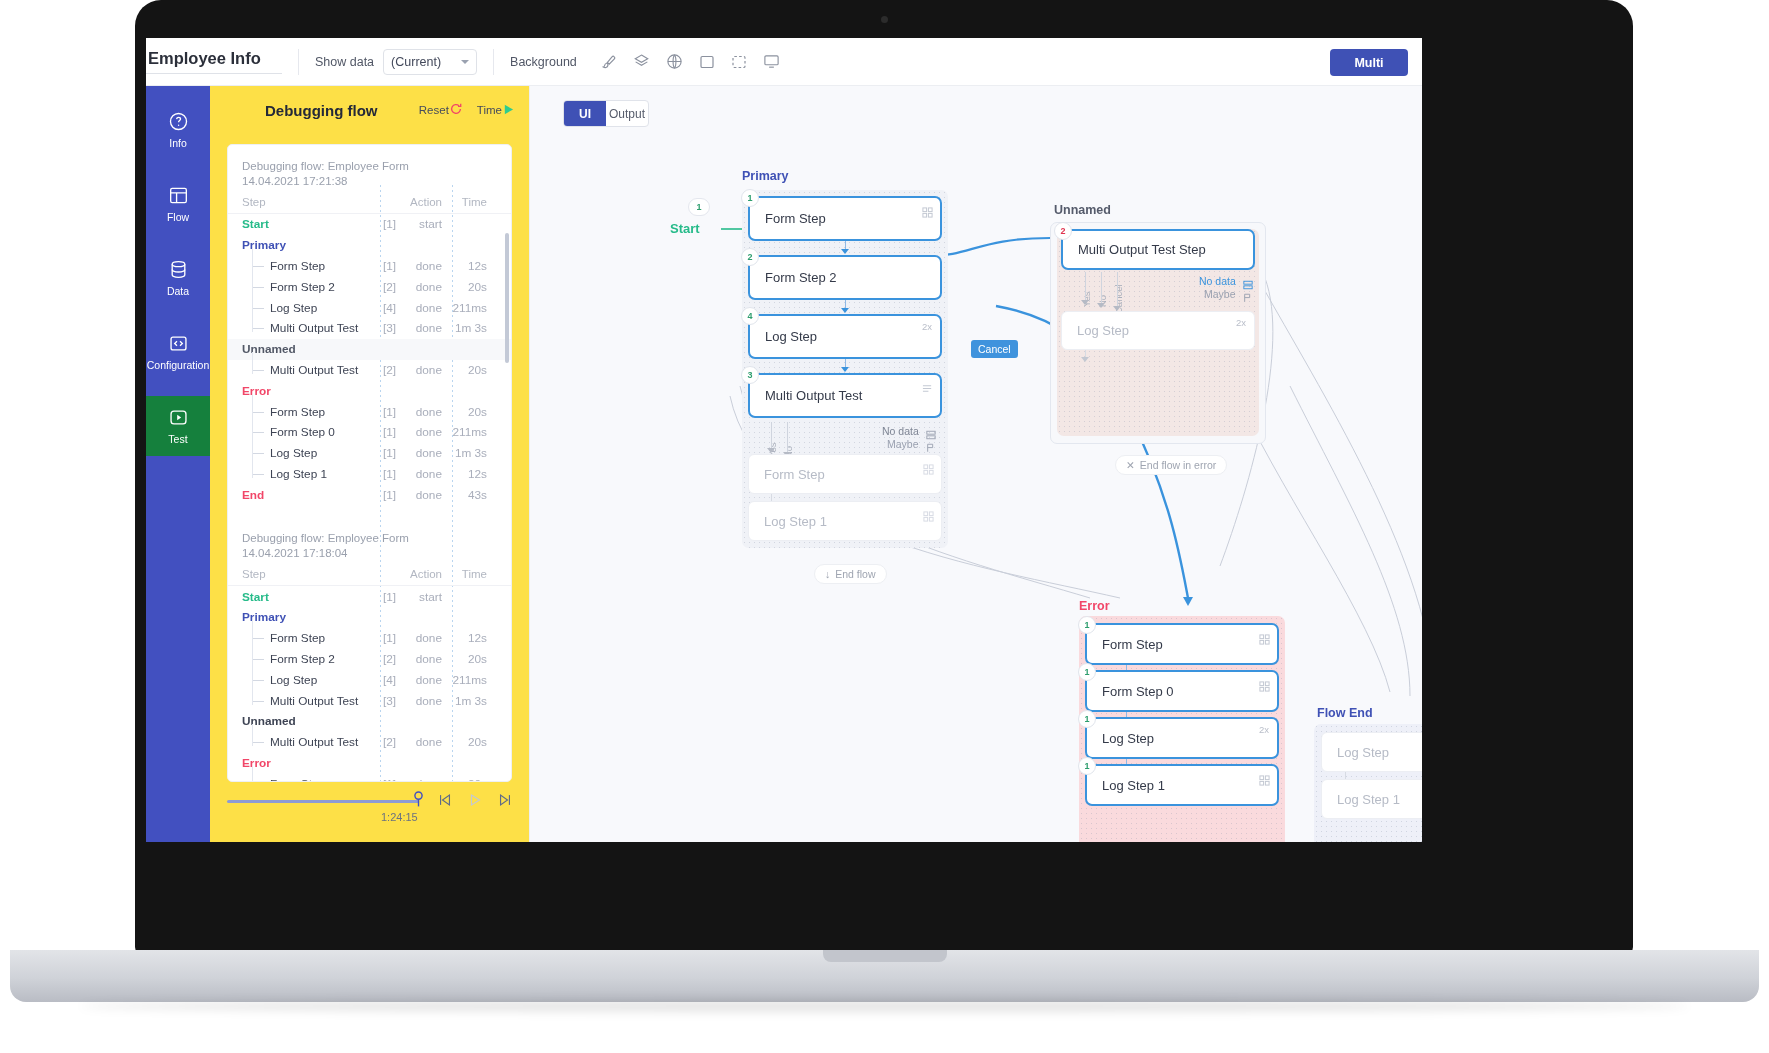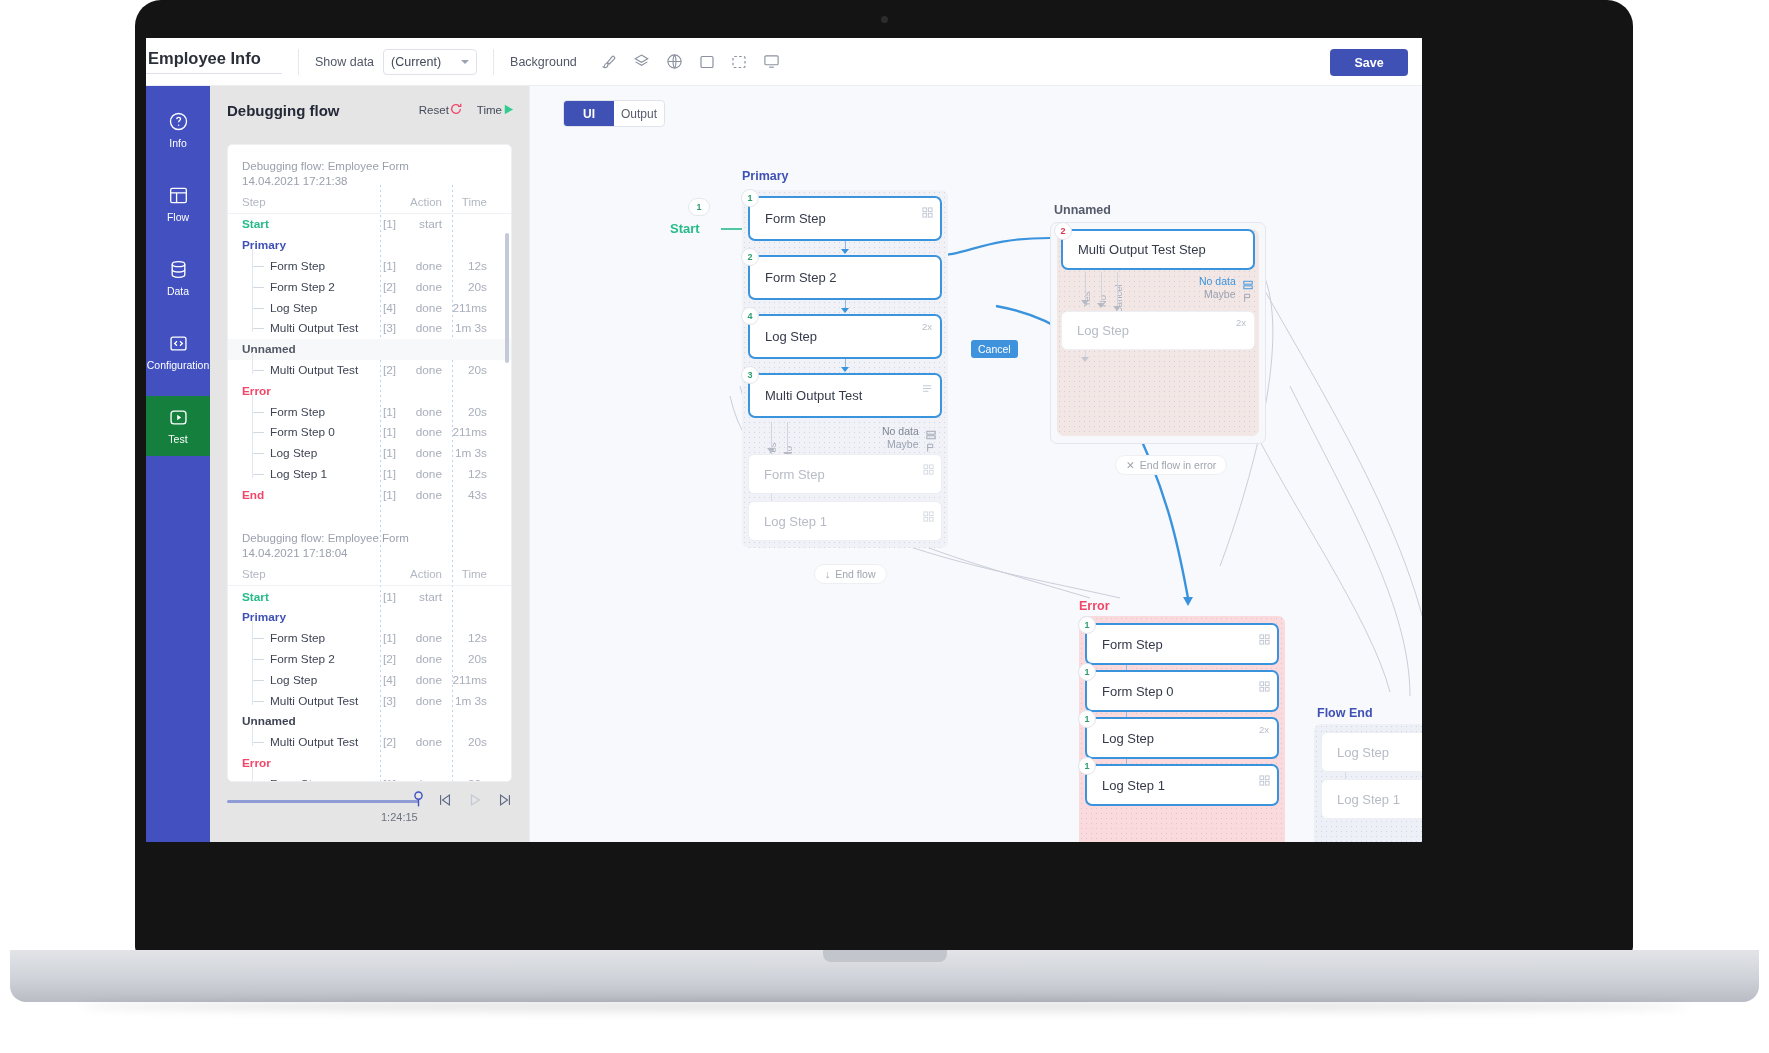--- a/index.html
+++ b/index.html
@@ -43,22 +43,22 @@
 
   
   .rail { position:absolute; left:0; top:48px; width:64px; height:756px; background:#4250c0; }
   .rail-item { height:60px; margin-top:14px; display:flex; flex-direction:column;
       align-items:center; justify-content:center; color:#fff; gap:5px; }
   .rail-item span { font-size:10.5px; white-space:nowrap; }
   .rail-item.active { background:#15803d; }
   .rail-item svg { display:block; }
 
   
-  .dpanel { position:absolute; left:64px; top:48px; width:320px; height:756px; background:#e5e5e5;
-      border-right:1px solid #eceef2; }
+  .dpanel { position:absolute; left:64px; top:48px; width:320px; height:756px; background:#fde047;
+      border-right:1px solid #eceef2;padding-left:38px; }
   .dhead { height:48px; display:flex; align-items:center; padding:0 14px 0 17px; }
   .dhead h2 { font-size:15px; font-weight:bold; color:#242938; flex:1; }
   .hbtn { font-size:11.5px; color:#454b5c; display:flex; align-items:center; margin-left:14px; }
 
   .dlist { position:absolute; left:17px; top:58px; width:285px; height:638px;
       border:1px solid #eef0f4; border-radius:5px; overflow:hidden; background:#fff; }
   .scroll-inner { position:absolute; left:0; top:0; width:285px; padding:14px 0 0 0; }
   .run-title { font-size:11.5px; color:#9aa0ad; line-height:15px; padding:0 14px 7px 14px; }
   .thead { display:flex; font-size:11.5px; color:#b2b7c2; border-bottom:1px solid #f0f1f5;
       padding:0 0 5px 0; }
@@ -89,21 +89,21 @@
   .timeline { position:absolute; left:17px; top:705px; width:285px; }
   .track { position:absolute; left:0; top:9px; width:192px; height:2.5px; background:#8e9bd4;
       border-radius:2px; }
   .thumb { position:absolute; left:186px; top:0px; width:11px; height:16px; }
   .tlabel { position:absolute; left:154px; top:20px; font-size:11px; color:#6b7280; }
   .tctrls { position:absolute; left:210px; top:1px; display:flex; gap:14px; align-items:center; }
 
   
   .canvas { position:absolute; left:384px; top:48px; width:892px; height:756px;
       background:#f8f9fc; overflow:hidden; }
-  .seg { position:absolute; left:33px; top:14px; width:102px; height:27px;
+  .seg { position:absolute; left:33px; top:14px; width:86px; height:27px;
       border:1px solid #e0e3ea; border-radius:4px; display:flex; overflow:hidden; background:#fff; }
   .seg div { flex:1; display:flex; align-items:center; justify-content:center; font-size:12px;
       color:#565c6b; }
   .seg div.on { background:#3f51b5; color:#fff; font-weight:bold; }
 
   .grp-label { position:absolute; font-size:12.5px; font-weight:bold; }
   .grp-box { position:absolute; border-radius:7px; }
   .grp-box.dots { background-image:radial-gradient(rgba(140,150,175,0.30) 0.8px, transparent 0.9px);
       background-size:5px 5px; }
 
@@ -183,21 +183,21 @@
               <rect x="2" y="2.5" width="12" height="11" rx="1.3"></rect>
             </svg>
           </span>
         <span>
             <svg width="17" height="17" viewBox="0 0 18 18" fill="none" stroke="#8b919e" stroke-width="1.2">
               <rect x="2" y="3" width="14" height="9.5" rx="1.2"></rect>
               <path d="M6.5 15h5"></path>
             </svg>
           </span>
       </div>
-      <div class="save-btn">Save</div>
+      <div class="save-btn">Multi</div>
     </div>
 
     <div class="rail">
       <div class="rail-item">
         <span>
             <svg width="21" height="21" viewBox="0 0 22 22" fill="none" stroke="#fff" stroke-width="1.4">
               <circle cx="11" cy="11" r="8.4"></circle>
               <path d="M9 8.6c.2-1.2 1-1.9 2.1-1.9 1.2 0 2 .8 2 1.8 0 1.5-2 1.6-2 3.2"></path>
               <circle cx="11.1" cy="14.9" r=".75" fill="#fff" stroke="none"></circle>
             </svg>

